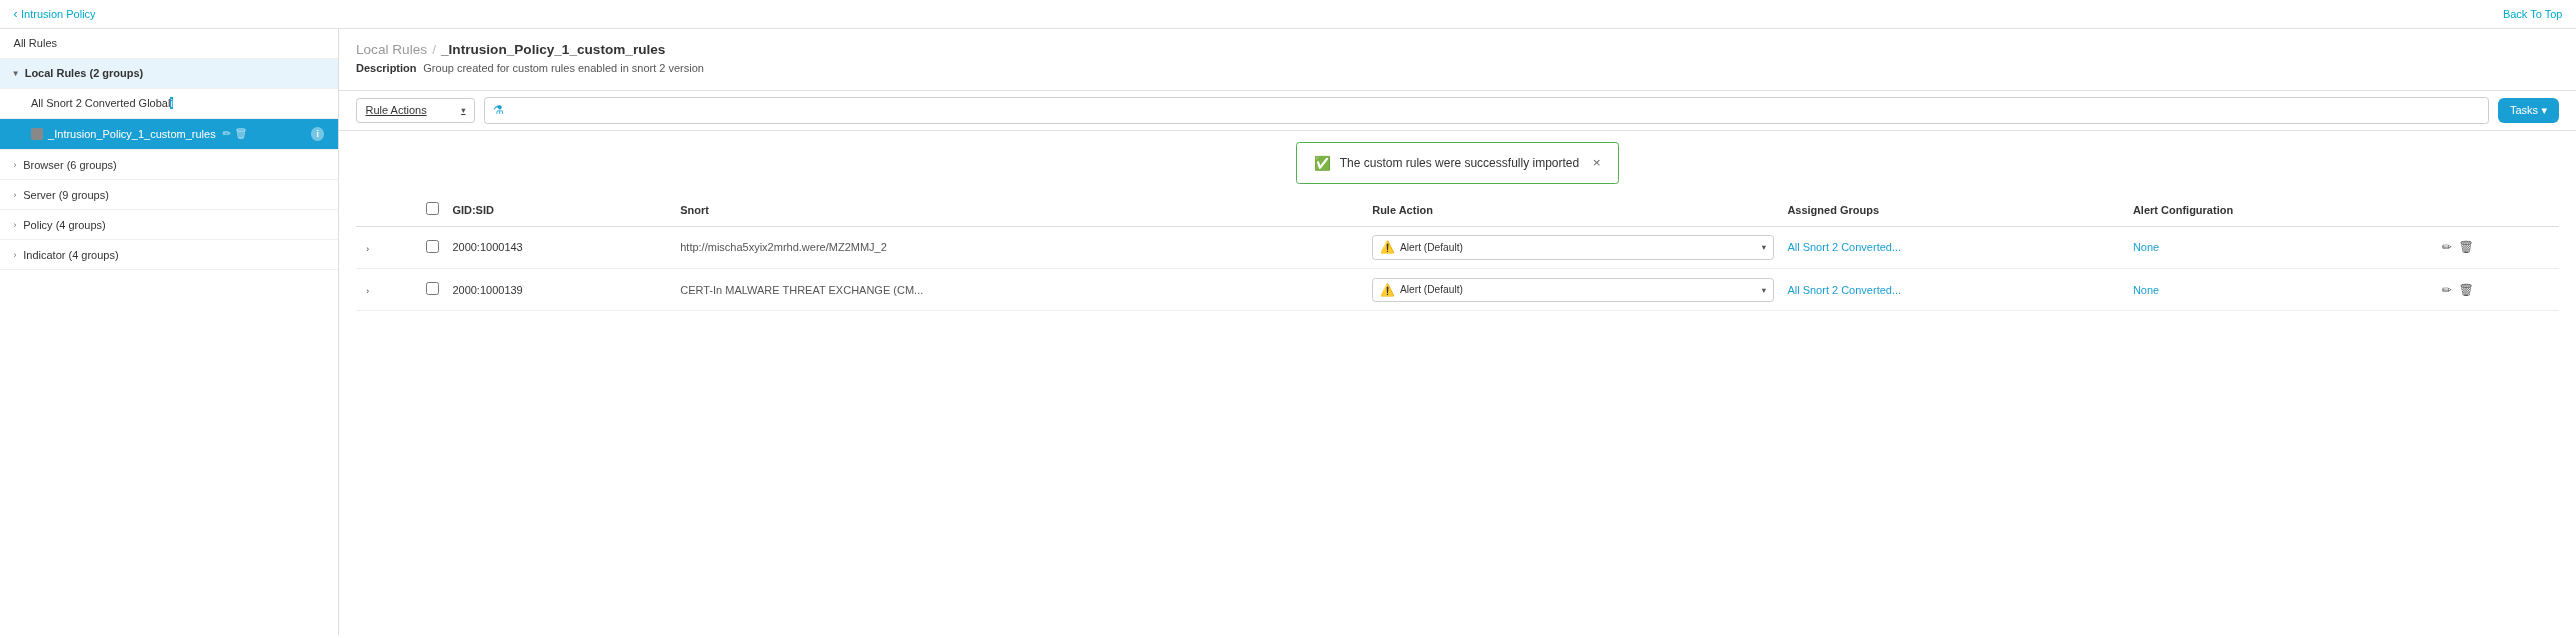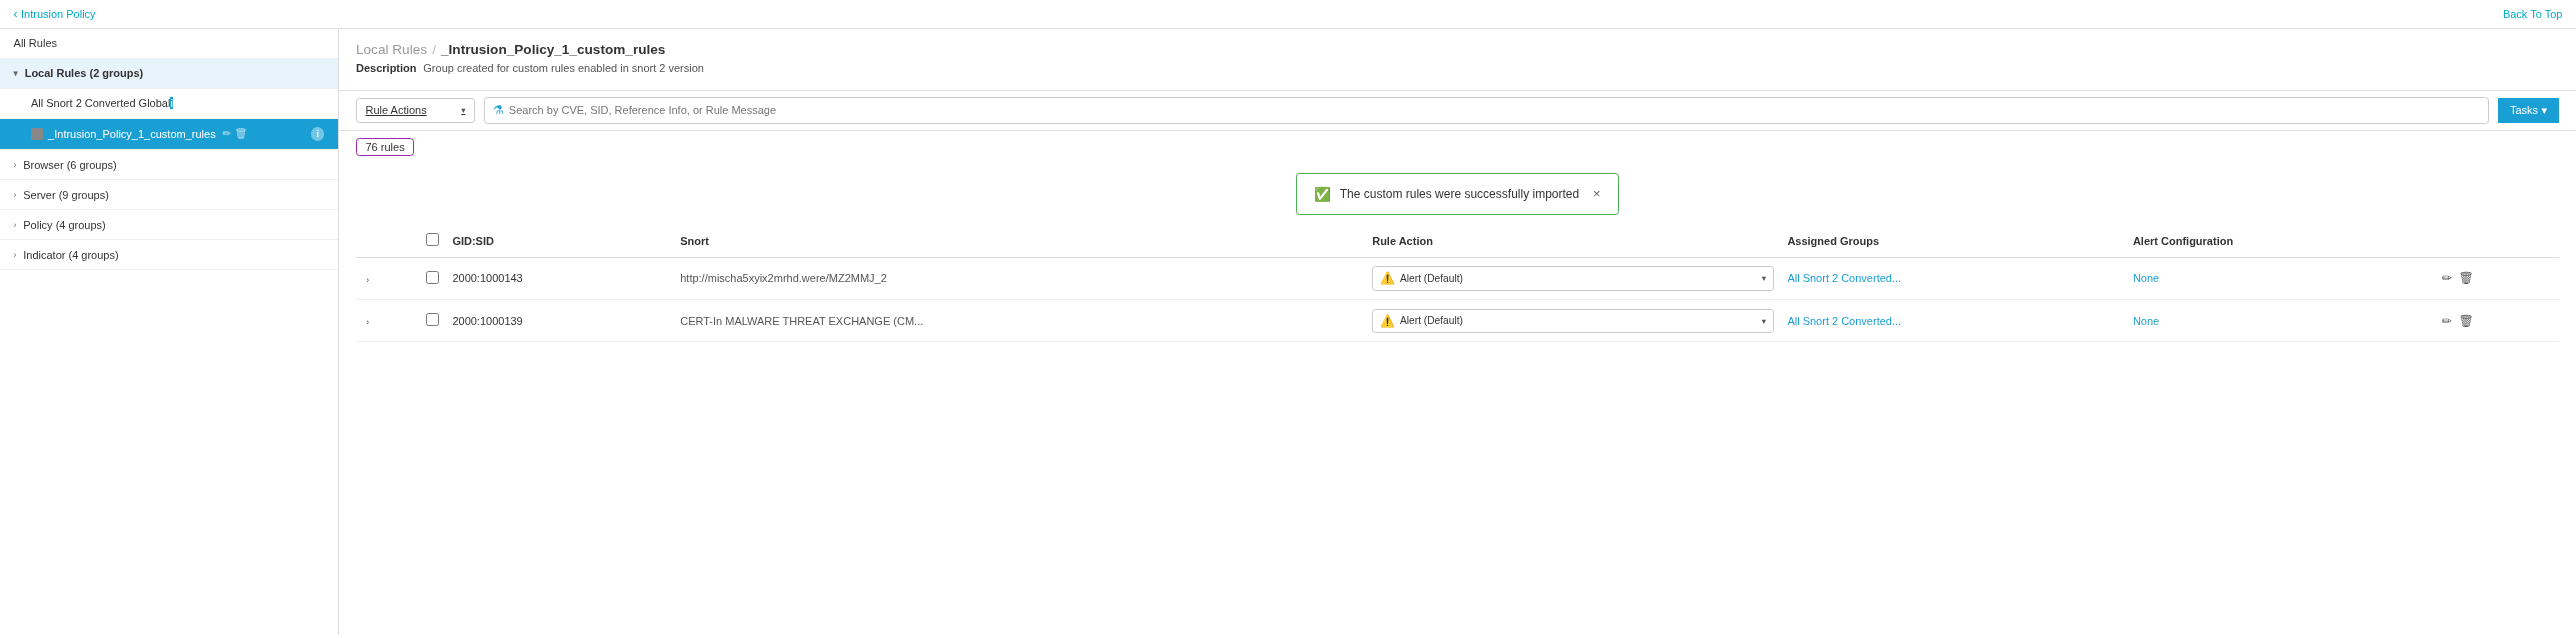--- a/index.html
+++ b/index.html
@@ -178,21 +178,21 @@
       outline: none;
       flex: 1;
       font-size: 11px;
       color: #999;
     }
     .search-icon { color: #1a9fd4; font-size: 12px; }
     .tasks-btn {
       background: #1a9fd4;
       color: #fff;
       border: none;
-      border-radius: 0;
+      border-radius: 6px;
       padding: 6px 12px;
       font-size: 11px;
       cursor: pointer;
       display: flex;
       align-items: center;
       gap: 3.4px;
       white-space: nowrap;
     }
 
     
@@ -359,31 +359,27 @@
       </div>
     </div>
 
     <div class="toolbar">
       <div class="rule-actions-dropdown">
         <span>Rule Actions</span>
         <span class="caret-down">▾</span>
       </div>
       <div class="search-box">
         <span class="search-icon">⚗</span>
-        <input type="text" placeholder="Search by CVE, SID, Reference Info, or Rule Message" style="">
       </div>
       <button class="tasks-btn">
         <span>Tasks</span>
         <span>▾</span>
       </button>
     </div>
 
-    <div class="rules-count-row">
-      <span class="rules-count-badge">76 rules</span>
-    </div>
 
     <div class="notification-overlay">
       <div class="notification-box">
         <span class="notification-icon">✅</span>
         <span>The custom rules were successfully imported</span>
         <span class="notification-close">×</span>
       </div>
     </div>
 
     <div class="table-container">

